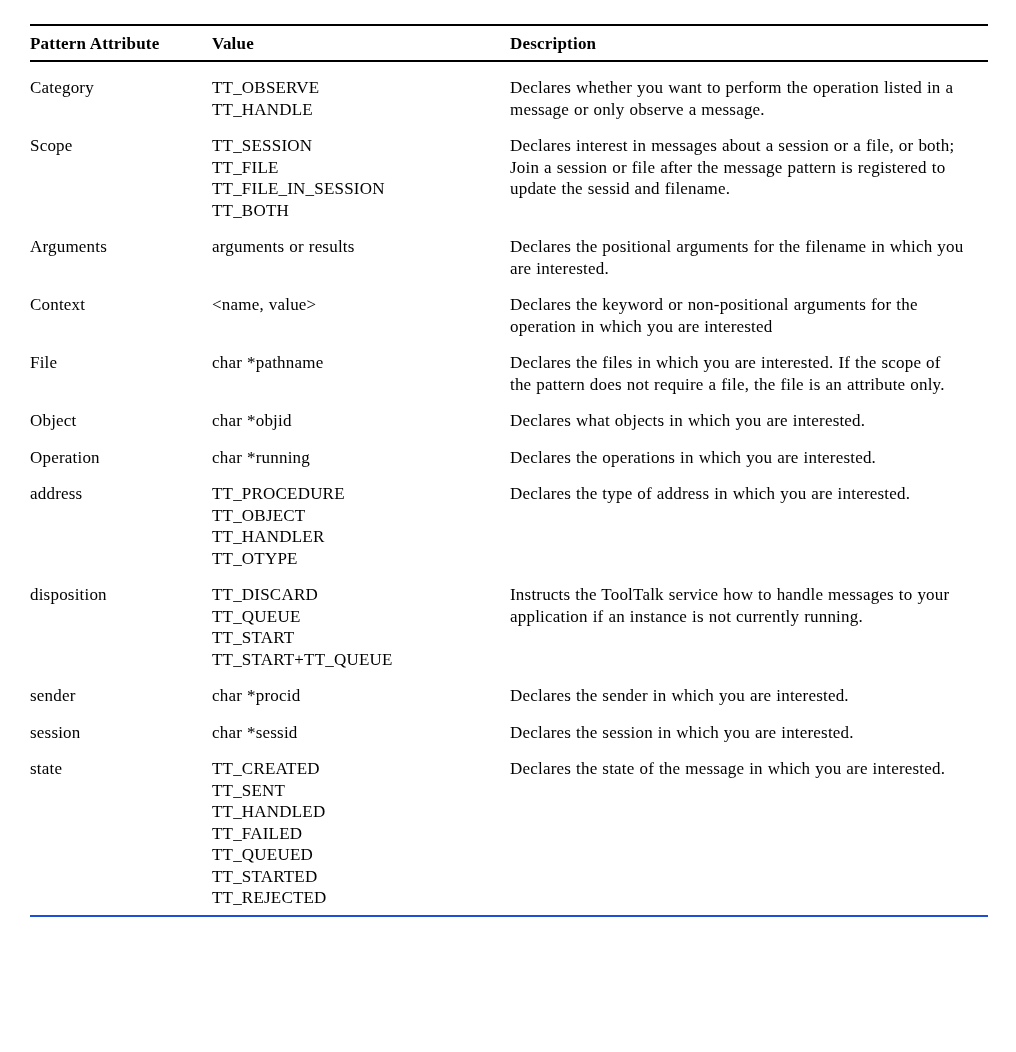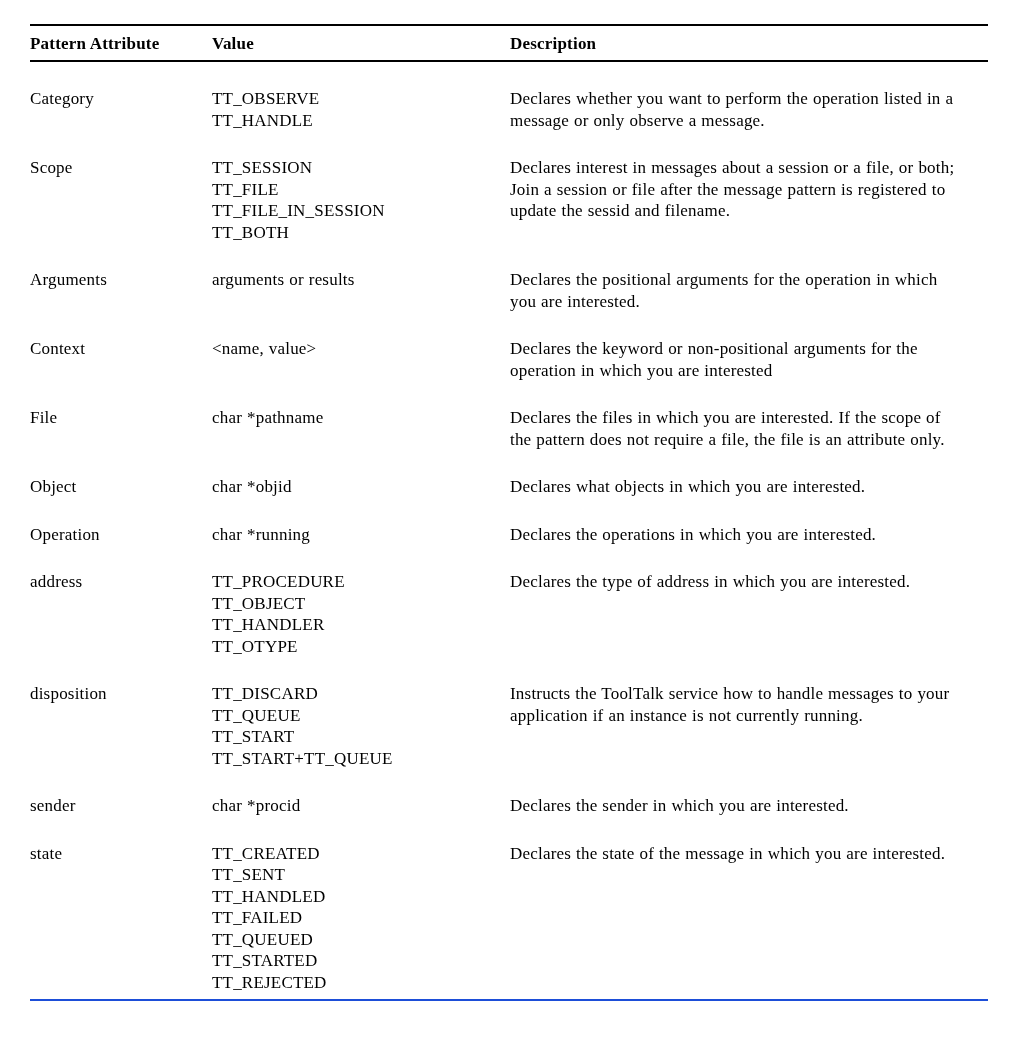--- a/index.html
+++ b/index.html
@@ -36,21 +36,21 @@
     padding: 7px 0 6px 0;
     border-bottom: 2px solid #000;
     letter-spacing: 0.2px;
     line-height: 21px;
   }
   td {
     font-size: 17px;
     line-height: 21.5px;
     vertical-align: top;
     text-align: left;
-    padding: 26px 0 0 0;
+    padding: 15px 0 0 0;
     letter-spacing: 0.2px;
     word-spacing: 0.5px;
   }
   td.desc { padding-right: 22px; font-family: Liberation Serif, serif; }
   tbody tr:last-child td { padding-bottom: 6px; }
   .value-line { white-space: nowrap; }
 </style>
 </head>
 <body>
 
@@ -85,21 +85,21 @@
             <div class="value-line">TT_FILE_IN_SESSION</div>
             <div class="value-line">TT_BOTH</div>
           </td>
     <td class="desc">Declares interest in messages about a session or a file, or both; Join a session or file after the message pattern is registered to update the sessid and filename.</td>
   </tr>
         <tr>
     <td class="attr">Arguments</td>
     <td class="val">
             <div class="value-line">arguments or results</div>
           </td>
-    <td class="desc">Declares the positional arguments for the operation in which you are interested.</td>
+    <td class="desc">Declares the positional arguments for the filename in which you are interested.</td>
   </tr>
         <tr>
     <td class="attr">Context</td>
     <td class="val">
             <div class="value-line">&lt;name, value&gt;</div>
           </td>
     <td class="desc">Declares the keyword or non-positional arguments for the operation in which you are interested</td>
   </tr>
         <tr>
     <td class="attr">File</td>
@@ -143,20 +143,27 @@
     <td class="desc">Instructs the ToolTalk service how to handle messages to your application if an instance is not currently running.</td>
   </tr>
         <tr>
     <td class="attr">sender</td>
     <td class="val">
             <div class="value-line">char *procid</div>
           </td>
     <td class="desc">Declares the sender in which you are interested.</td>
   </tr>
         <tr>
+    <td class="attr">session</td>
+    <td class="val">
+            <div class="value-line">char *sessid</div>
+          </td>
+    <td class="desc">Declares the session in which you are interested.</td>
+  </tr>
+        <tr>
     <td class="attr">state</td>
     <td class="val">
             <div class="value-line">TT_CREATED</div>
             <div class="value-line">TT_SENT</div>
             <div class="value-line">TT_HANDLED</div>
             <div class="value-line">TT_FAILED</div>
             <div class="value-line">TT_QUEUED</div>
             <div class="value-line">TT_STARTED</div>
             <div class="value-line">TT_REJECTED</div>
           </td>

